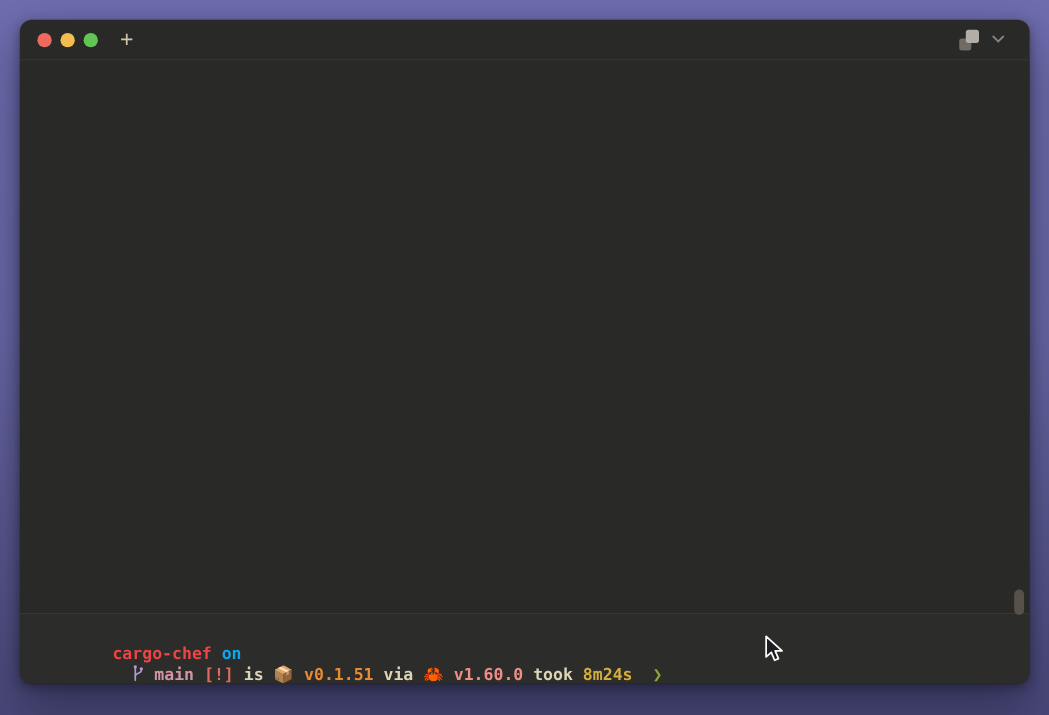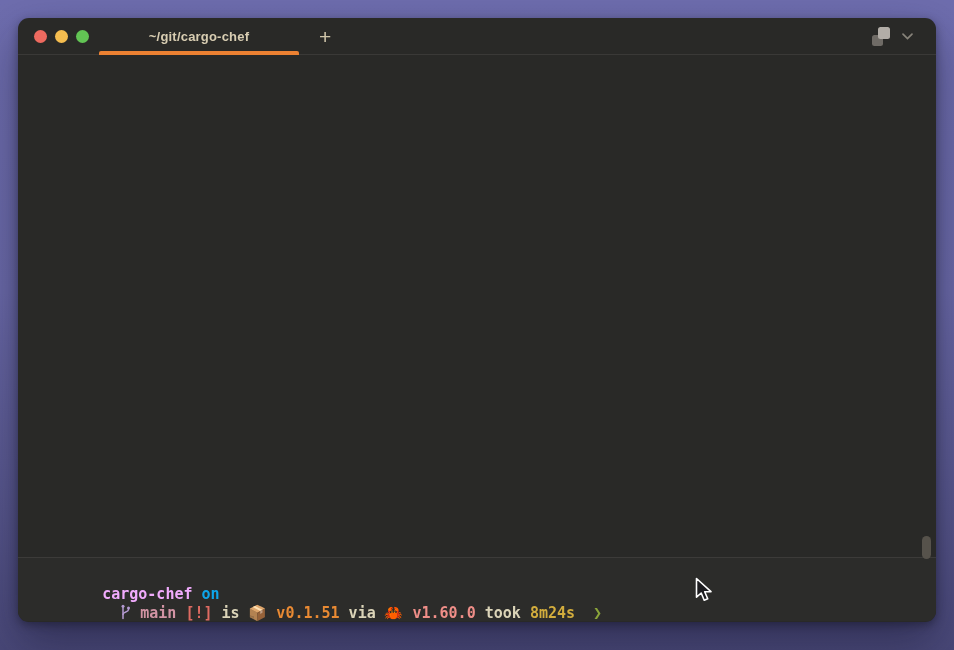--- a/index.html
+++ b/index.html
@@ -54,24 +54,20 @@
 
 <div class="window">
 
   <div class="tabbar">
     <div class="traffic">
       <span class="dot" style="background-color: rgb(238, 106, 95);"></span>
       <span class="dot" style="background-color: rgb(245, 189, 79);"></span>
       <span class="dot" style="background-color: rgb(98, 196, 84);"></span>
     </div>
 
-    <div class="tab">
-      <span class="tab-title">~/git/cargo-chef</span>
-      <span class="tab-underline" style="background-color: rgb(236, 129, 50);"></span>
-    </div>
 
     <button class="newtab">+</button>
 
     <div class="spacer"></div>
 
     <div class="theme-btn">
       <span class="sq">
         <span class="sq-back"></span>
           <span class="sq-front"></span>
       </span>
@@ -82,21 +78,21 @@
       </span>
     </div>
   </div>
 
   <div class="viewport">
     <div class="scroll-thumb" style="background-color: rgb(86, 82, 75);"></div>
   </div>
 
   <div class="prompt-block">
     <div class="prompt-line line1">
-      <span style="color: #f0abfc;">cargo-chef</span><span style="color: #0ea5e9;"> on </span><span class="branch-ico" style="color: rgb(180, 154, 210);">
+      <span style="color: #ef4444;">cargo-chef</span><span style="color: #0ea5e9;"> on </span><span class="branch-ico" style="color: rgb(180, 154, 210);">
         <svg width="11" height="16" viewBox="0 0 11 16">
           <g stroke="currentColor" stroke-width="1.5" fill="none" stroke-linecap="round">
             <line x1="3" y1="3.5" x2="3" y2="14.5"></line>
             <path d="M3 10.5 C3 7.5 8.5 8.5 8.5 5.5"></path>
             <circle cx="3" cy="2.2" r="1.5" fill="currentColor" stroke="none"></circle>
             <circle cx="8.5" cy="4" r="1.5" fill="currentColor" stroke="none"></circle>
           </g>
         </svg></span><span style="color: rgb(210, 148, 164);"> main</span><span style="color: rgb(222, 107, 98);"> [!]</span><span style="color: rgb(219, 212, 184);"> is </span><span class="emoji">📦</span><span style="color: rgb(233, 138, 51);"> v0.1.51</span><span style="color: rgb(219, 212, 184);"> via </span><span class="emoji">🦀</span><span style="color: rgb(239, 142, 136);"> v1.60.0</span><span style="color: rgb(219, 212, 184);"> took </span><span style="color: rgb(211, 173, 61);">8m24s</span><span style="color: rgb(138, 164, 58);">  ❯</span>
     </div>
 

